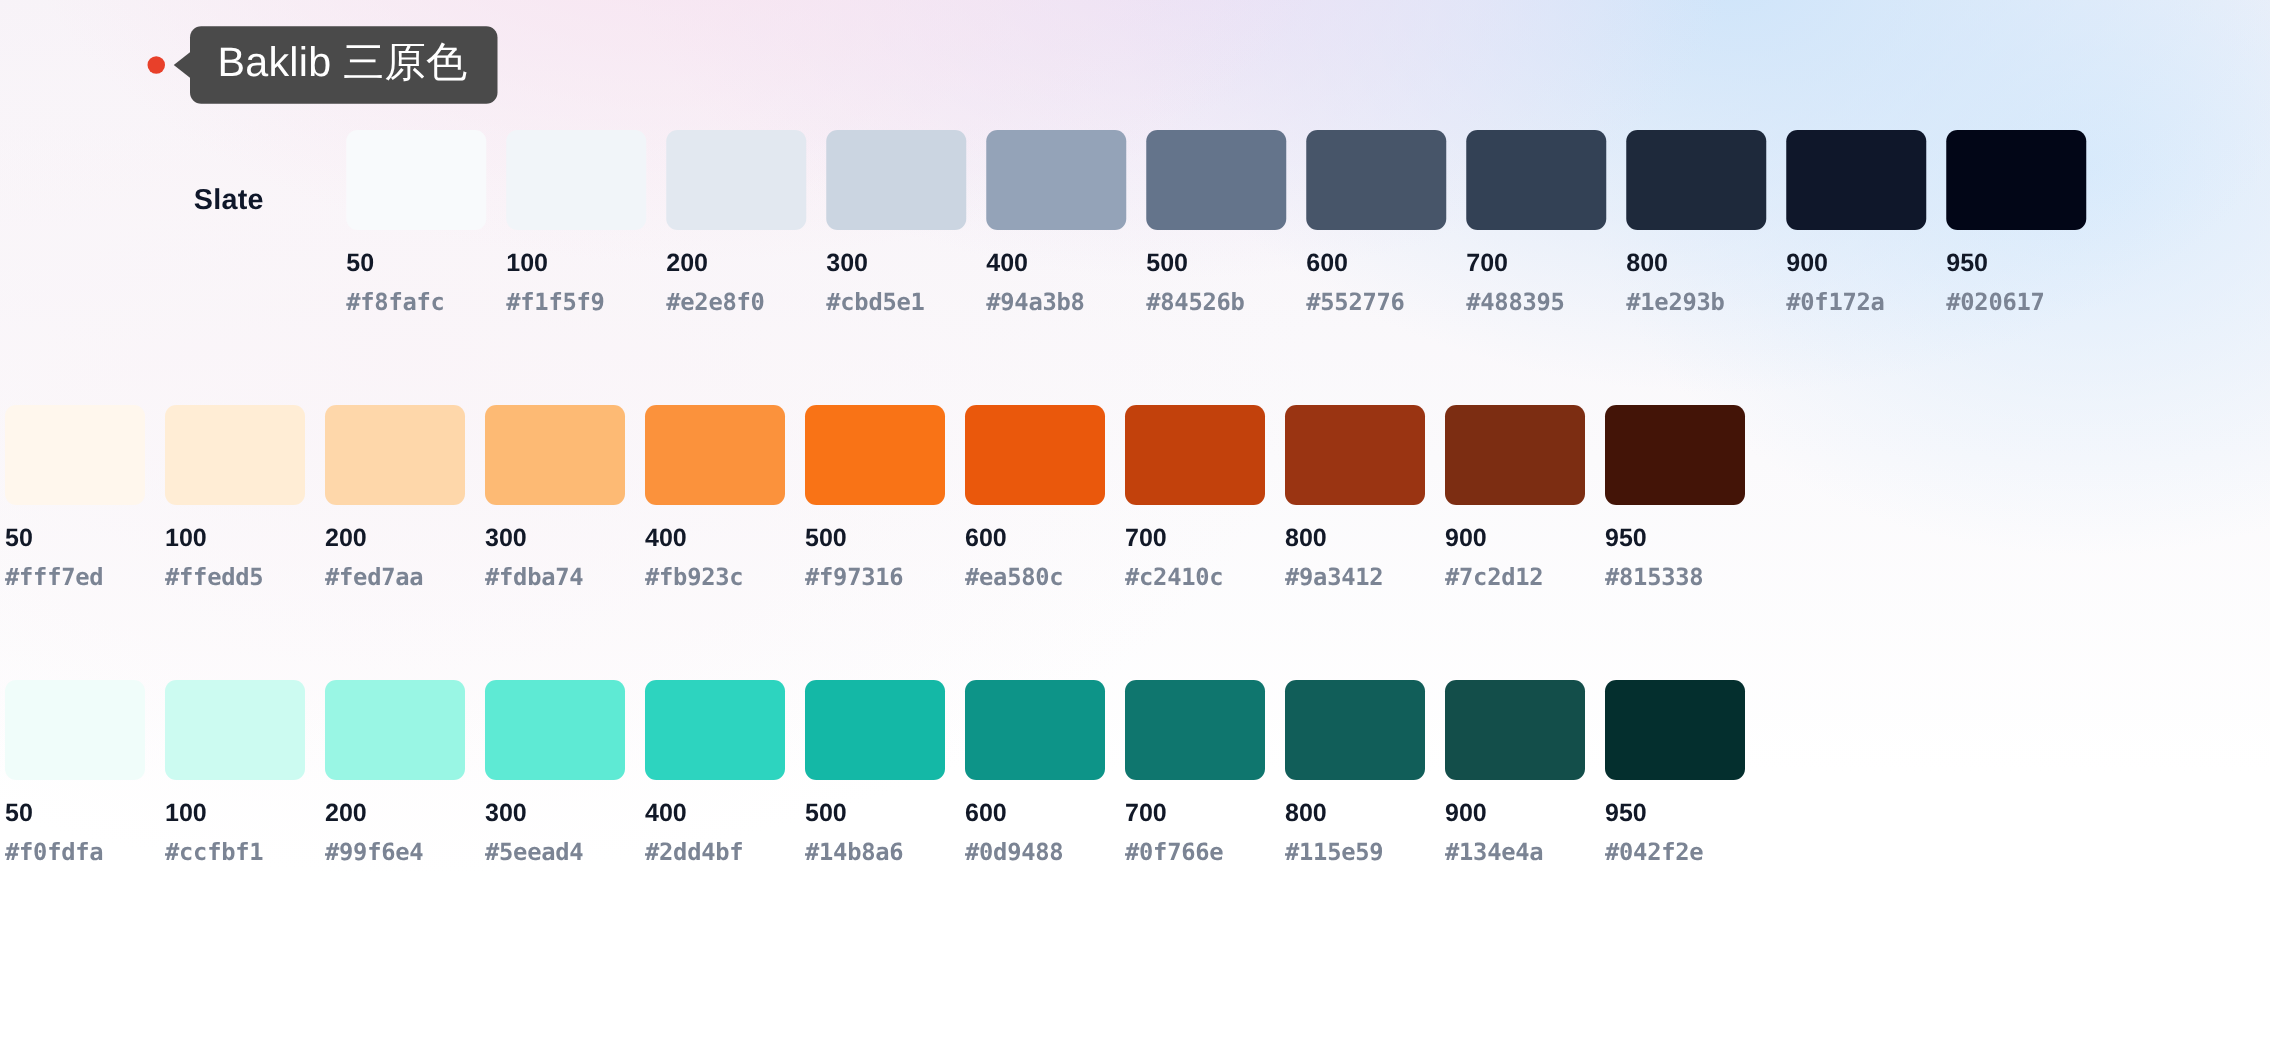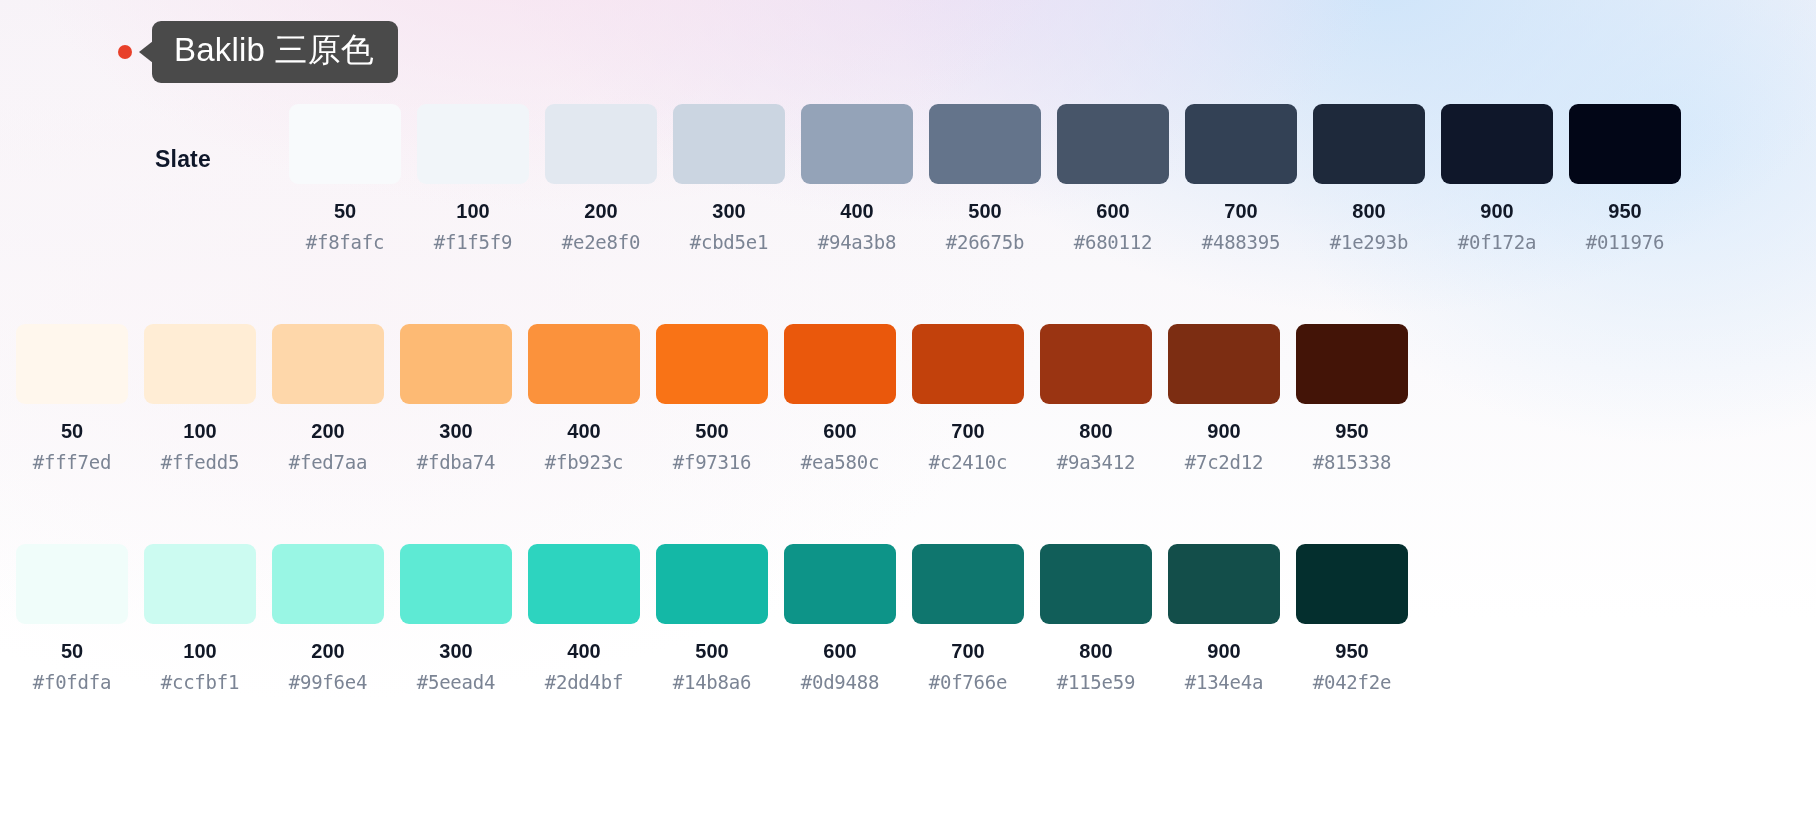--- a/index.html
+++ b/index.html
@@ -98,22 +98,21 @@
     font-weight: bold;
     color: #0f172a;
     letter-spacing: 0.2px;
     padding-top: 42px;
     flex: none;
   }
 
   .swatch-strip {
     display: flex;
     gap: 16px;
-    margin-left: 16px;
-    text-align: center;
+    margin-left: 4px;
   }
 
   .swatch-cell {
     width: 112px;
     flex: none;
   }
 
   .swatch-chip {
     width: 112px;
     height: 80px;
@@ -128,20 +127,21 @@
     line-height: 1;
   }
 
   .swatch-hex {
     margin-top: 12px;
     font-family: "DejaVu Sans Mono", "Liberation Mono", monospace;
     font-size: 19px;
     color: #7b8494;
     line-height: 1;
     letter-spacing: -0.2px;
+    font-weight: bold;
   }
 </style>
 </head>
 <body>
 
 <div id="bg-wash"></div>
 
 <div id="page">
 
   <div id="callout-wrap">
@@ -175,46 +175,46 @@
             <div class="swatch-hex">#cbd5e1</div>
           </div>
           <div class="swatch-cell">
             <div class="swatch-chip" style="background: rgb(148, 163, 184);"></div>
             <div class="swatch-step">400</div>
             <div class="swatch-hex">#94a3b8</div>
           </div>
           <div class="swatch-cell">
             <div class="swatch-chip" style="background: rgb(100, 116, 139);"></div>
             <div class="swatch-step">500</div>
-            <div class="swatch-hex">#26675b</div>
+            <div class="swatch-hex">#84526b</div>
           </div>
           <div class="swatch-cell">
             <div class="swatch-chip" style="background: rgb(71, 85, 105);"></div>
             <div class="swatch-step">600</div>
-            <div class="swatch-hex">#680112</div>
+            <div class="swatch-hex">#552776</div>
           </div>
           <div class="swatch-cell">
             <div class="swatch-chip" style="background: rgb(51, 65, 85);"></div>
             <div class="swatch-step">700</div>
             <div class="swatch-hex">#488395</div>
           </div>
           <div class="swatch-cell">
             <div class="swatch-chip" style="background: rgb(30, 41, 59);"></div>
             <div class="swatch-step">800</div>
             <div class="swatch-hex">#1e293b</div>
           </div>
           <div class="swatch-cell">
             <div class="swatch-chip" style="background: rgb(15, 23, 42);"></div>
             <div class="swatch-step">900</div>
             <div class="swatch-hex">#0f172a</div>
           </div>
           <div class="swatch-cell">
             <div class="swatch-chip" style="background: rgb(2, 6, 23);"></div>
             <div class="swatch-step">950</div>
-            <div class="swatch-hex">#011976</div>
+            <div class="swatch-hex">#020617</div>
           </div>
         </div>
       </div>
       <div class="ramp-row">
         <div class="swatch-strip">
           <div class="swatch-cell">
             <div class="swatch-chip" style="background: rgb(255, 247, 237);"></div>
             <div class="swatch-step">50</div>
             <div class="swatch-hex">#fff7ed</div>
           </div>

